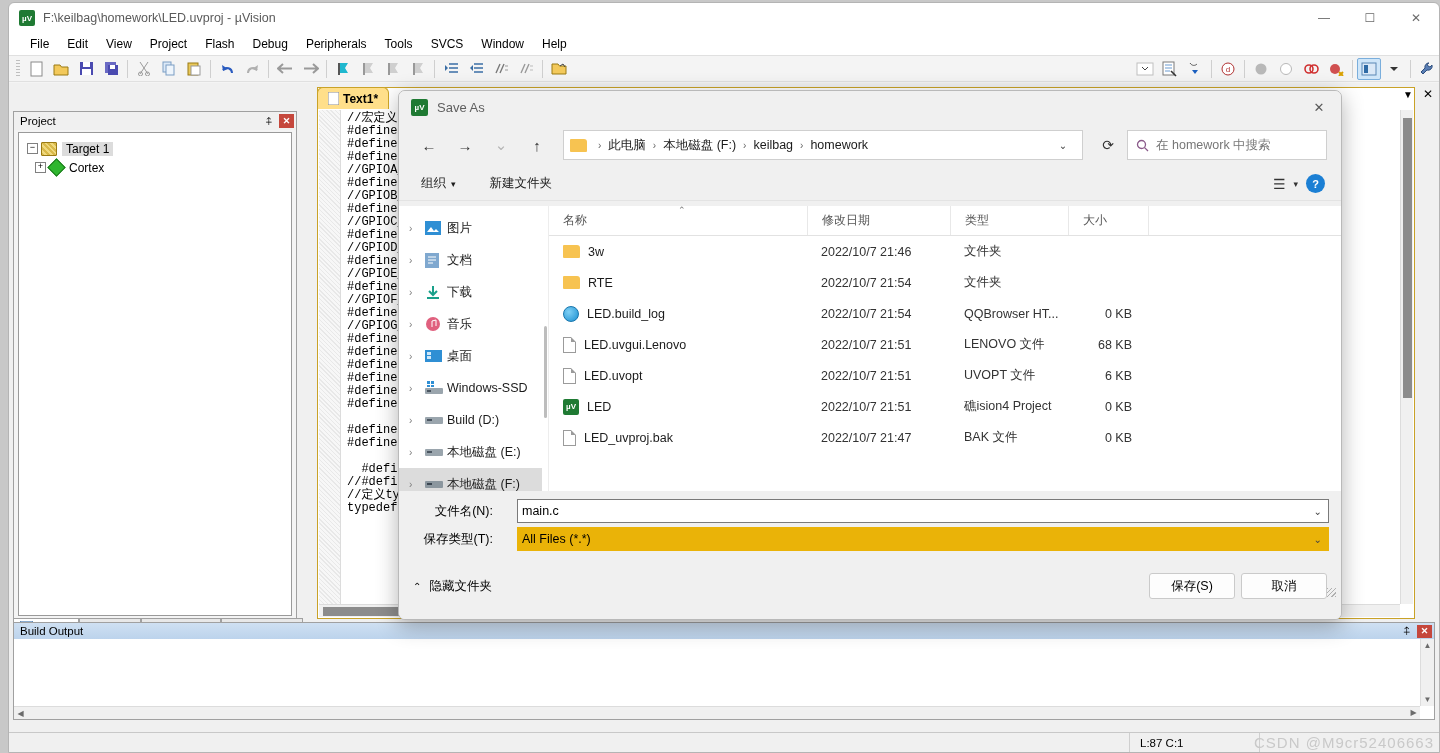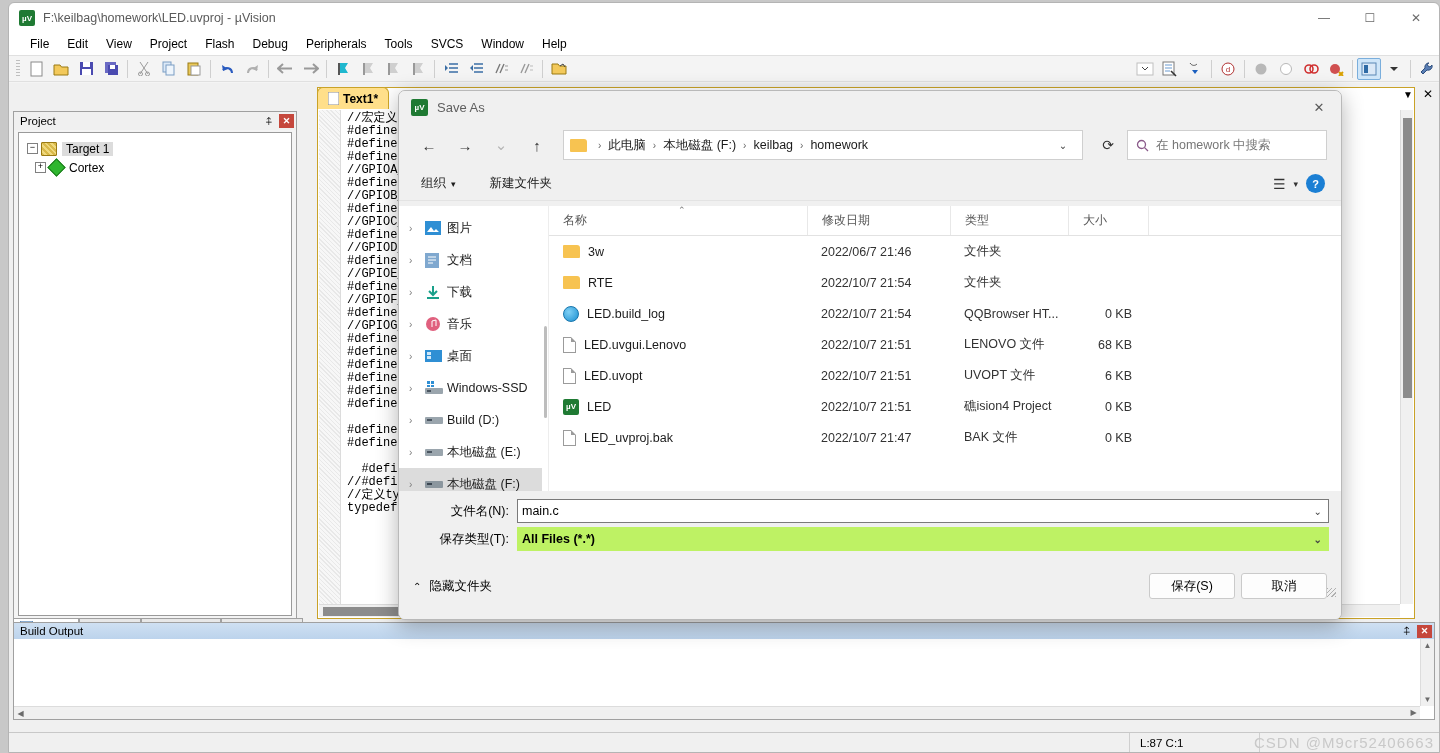--- a/index.html
+++ b/index.html
@@ -222,25 +222,25 @@
   .ic-browser { width:16px; height:16px; border-radius:50%;
             background:radial-gradient(circle at 35% 35%,#7fd0f5,#1a8fd1);
             border:1px solid #1776ad; flex:none; }
   .ic-keil { width:16px; height:16px; background:#1f7a33; color:#fff;
             font-size:8px; font-weight:bold; display:flex; align-items:center;
             justify-content:center; border-radius:2px; flex:none; }
 
   .fields { position:absolute; left:0; right:0; bottom:66px; height:62px;
             background:#f0f0f0; padding-top:6px; }
   .frow2 { height:28px; display:flex; align-items:center; }
-  .flabel { width:118px; text-align:right; padding-right:8px; font-size:12.5px; }
+  .flabel { width:118px; text-align:right; padding-right:24px; font-size:12.5px; }
   .finput { flex:1; height:24px; margin-right:12px; background:#fff;
             border:1px solid #7a7a7a; display:flex; align-items:center;
             padding:0 4px; font-size:12.5px; position:relative; }
-  .finput.borderless { border:1px solid transparent; background:#bef264;font-weight:bold; }
+  .finput.borderless { border:1px solid transparent; background:#eab308; }
   .fcaret { position:absolute; right:6px; color:#444; font-size:10px; }
 
   .dlg-foot { position:absolute; left:0; right:0; bottom:0; height:66px;
               background:#f0f0f0; display:flex; align-items:center; padding:0 14px; }
   .hidefolders { display:flex; align-items:center; gap:8px; font-size:12.5px; }
   .dlg-btns { margin-left:auto; display:flex; gap:6px; }
   .dbtn { width:86px; height:26px; background:#fdfdfd; border:1px solid #cacaca;
           border-radius:3px; font-size:12.5px; display:flex; align-items:center;
           justify-content:center; }
   .grip { position:absolute; right:5px; bottom:22px; width:9px; height:9px;
@@ -845,21 +845,21 @@
           <span>大小</span>
         </div>
         <div class="fh" style="flex:1"></div>
       </div>
 
       <div class="frow">
         <div class="fc fc-name" style="width:258px">
           <span class="ic-fold"></span>
           <span>3w</span>
         </div>
-        <div class="fc fc-date" style="width:143px">2022/06/7 21:46</div>
+        <div class="fc fc-date" style="width:143px">2022/10/7 21:46</div>
         <div class="fc fc-type" style="width:118px">文件夹</div>
         <div class="fc fc-size" style="width:80px"></div>
       </div>
       <div class="frow">
         <div class="fc fc-name" style="width:258px">
           <span class="ic-fold"></span>
           <span>RTE</span>
         </div>
         <div class="fc fc-date" style="width:143px">2022/10/7 21:54</div>
         <div class="fc fc-type" style="width:118px">文件夹</div>

